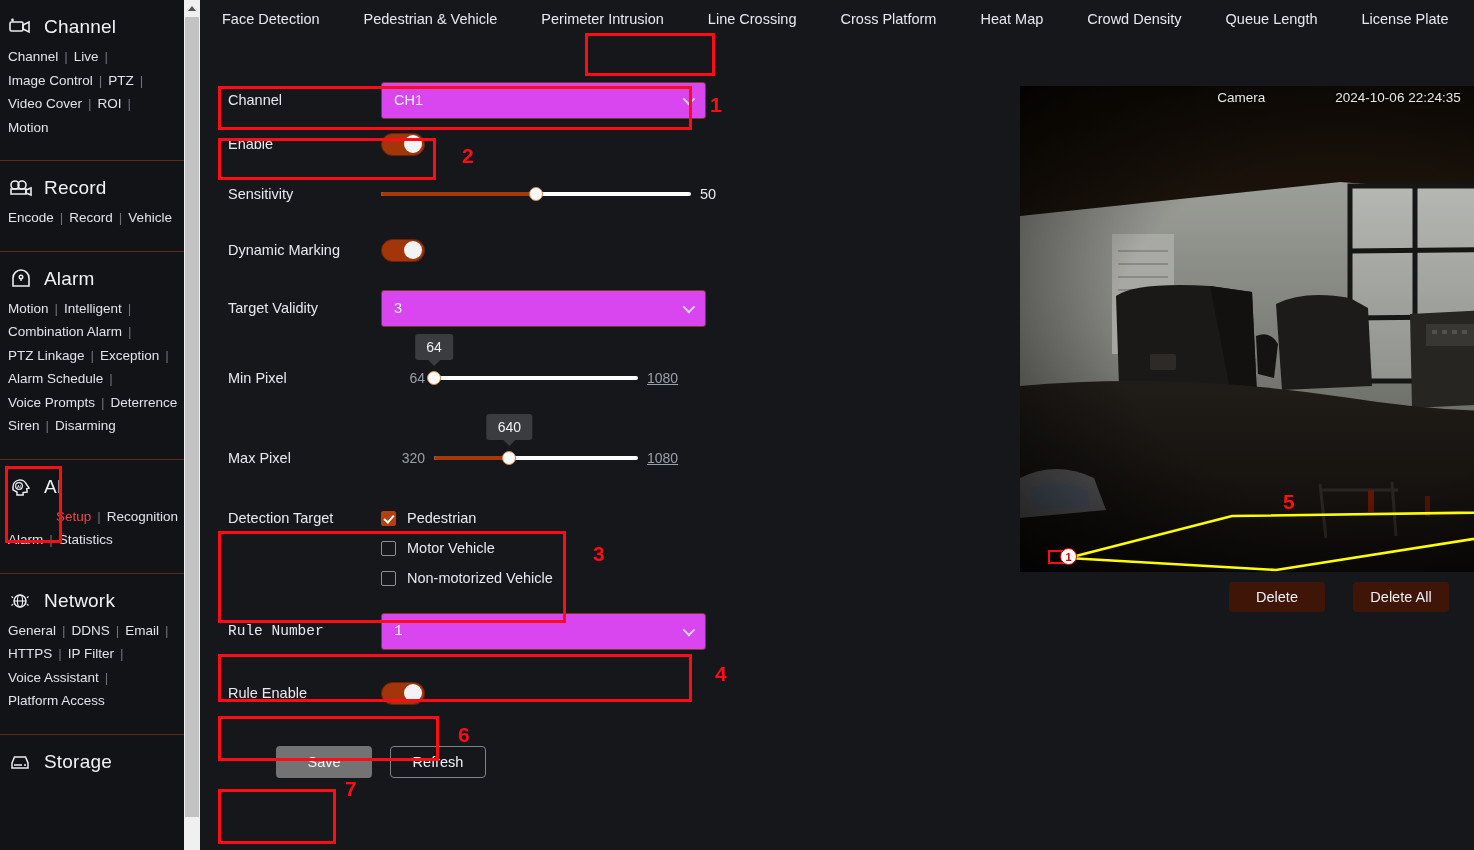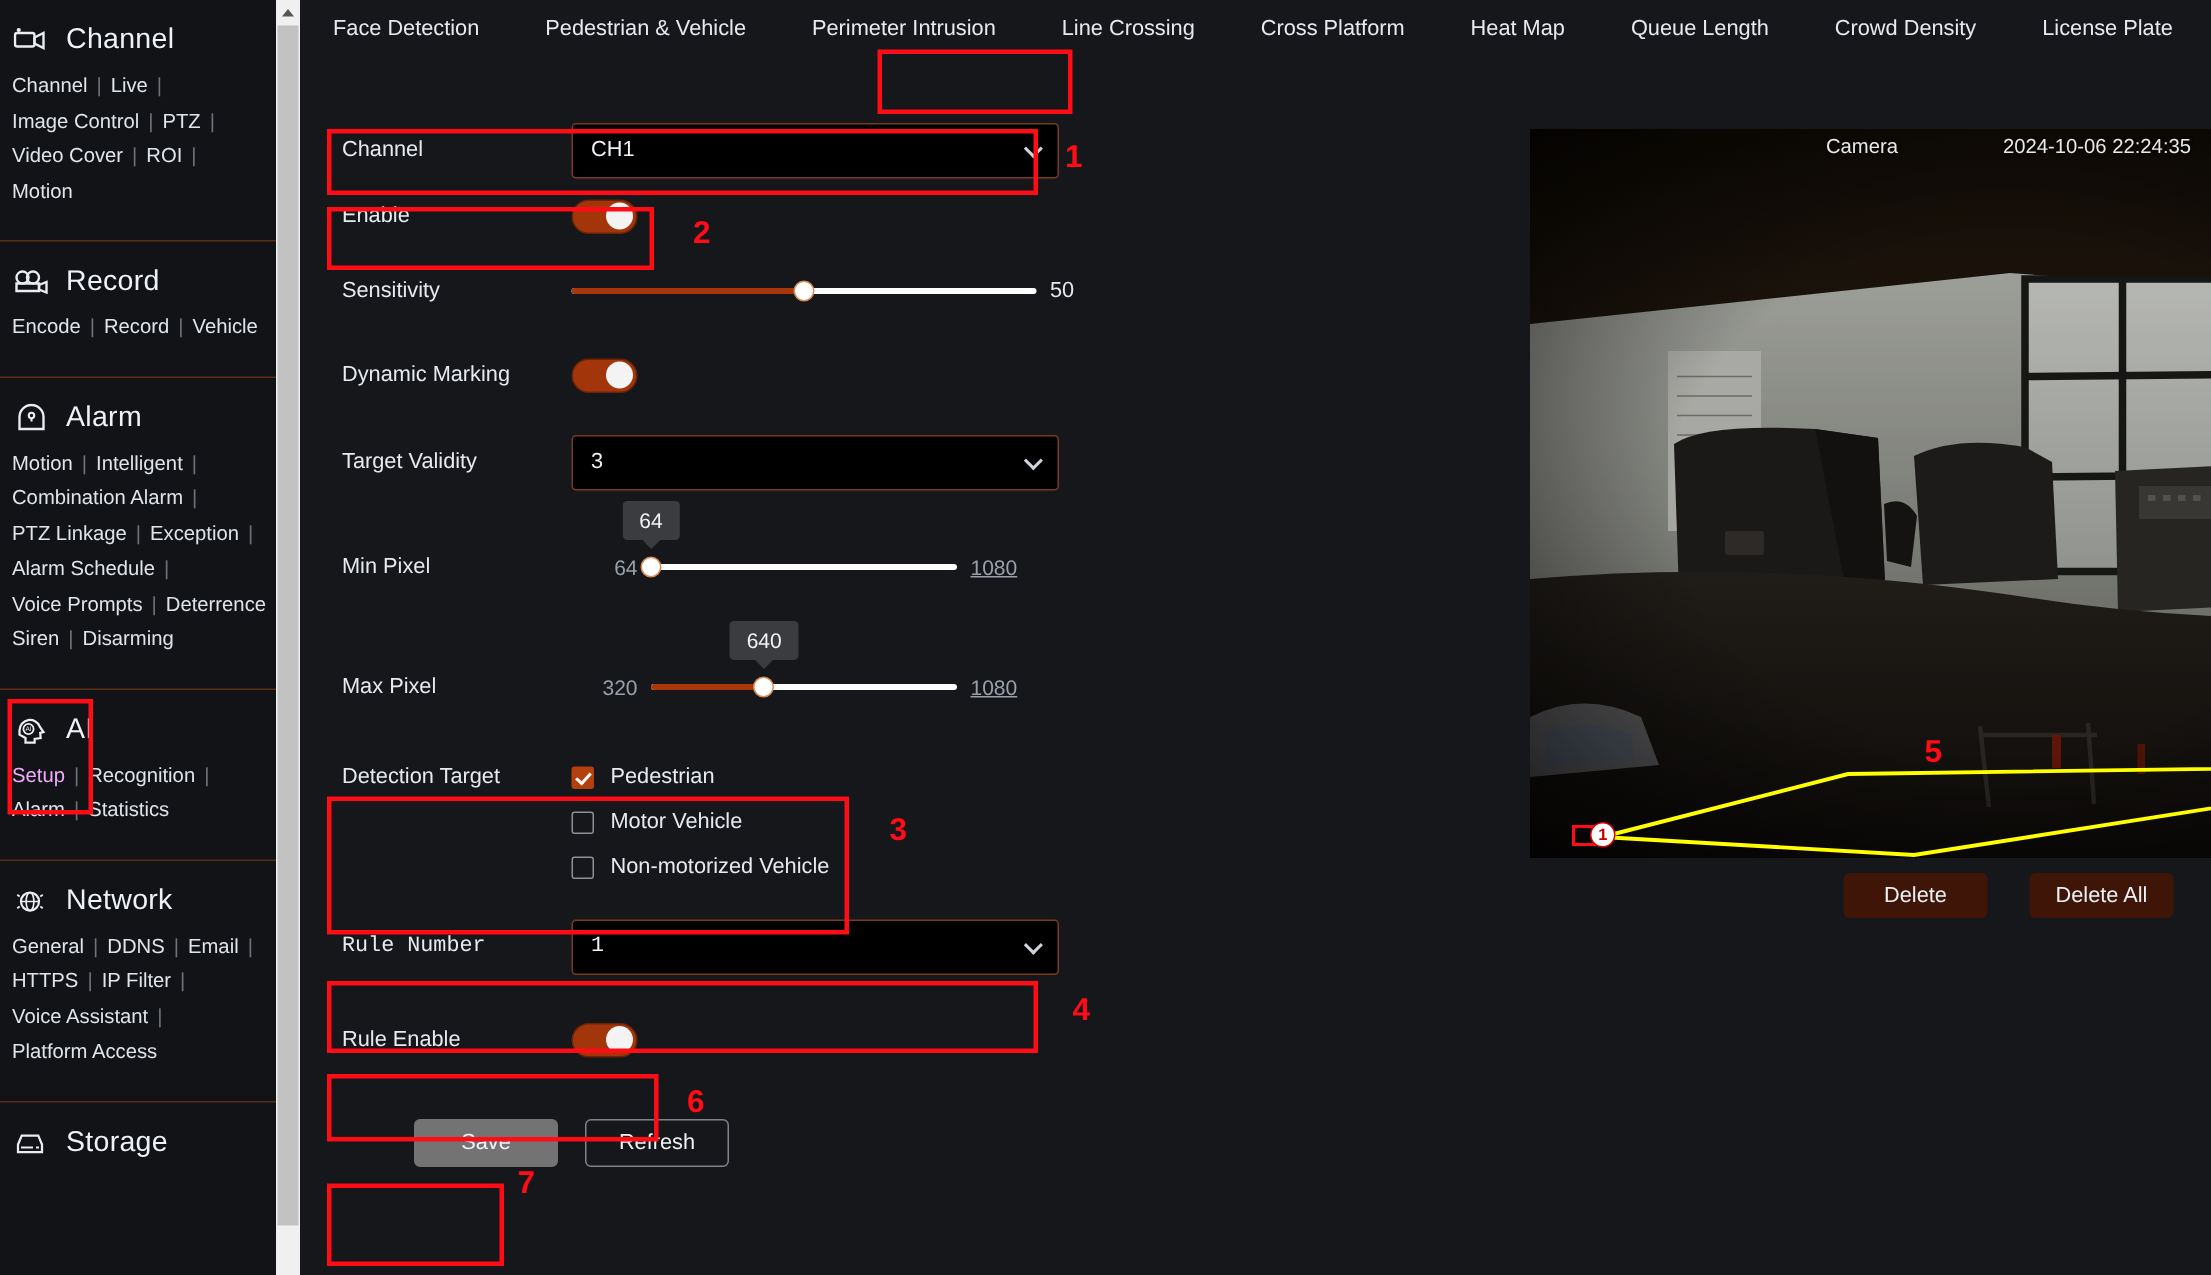--- a/index.html
+++ b/index.html
@@ -26,21 +26,21 @@
     display: flex; align-items: center; gap: 10px;
     padding: 14px 0 10px 8px;
   }
   .group-head .gicon { width: 26px; height: 26px; flex: 0 0 26px;
     display: flex; align-items: center; justify-content: center; }
   .group-head .gtitle { font-size: 19px; color: #eef1f5; letter-spacing: .2px; }
   .links { padding: 0 0 12px 8px; line-height: 1; }
   .linkrow { margin-bottom: 10px; font-size: 13.5px; white-space: nowrap; }
   .linkrow:last-child { margin-bottom: 14px; }
   .lk { color: #dfe3ea; cursor: pointer; }
-  .lk.active { color: #f0abfc; }
+  .lk.active { color: #ef4444; margin-left: 48px; }
   .sep { color: #6d7179; margin: 0 6px; }
 
   .ai-group { position: relative; }
   .ai-hl {
     position: absolute; border: 3px solid #ff0c17; pointer-events: none;
     left: 5px; top: 6px; width: 57px; height: 77px; z-index: 5;
   }
 
   
   .sb-track {
@@ -77,21 +77,21 @@
     left: 385px; top: 33px; width: 130px; height: 43px; z-index: 6;
   }
 
   
   .form { position: absolute; left: 16px; top: 78px; width: 560px; }
   .row { display: flex; align-items: center; position: relative; }
   .lbl { font-size: 14.5px; color: #e6eaf0; width: 165px; flex: 0 0 165px; padding-left: 12px; }
 
   .select {
     position: relative; flex: 1 1 auto; height: 37px;
-    background: #000000; border: 1px solid #7a3a20; border-radius: 3px;
+    background: #d946ef; border: 1px solid #7a3a20; border-radius: 3px;
     display: flex; align-items: center; padding: 0 12px;
     font-size: 14.5px; color: #eef1f5; cursor: pointer;
   }
   .chev {
     position: absolute; right: 13px; top: 50%; margin-top: -4px;
     width: 9px; height: 9px; border-right: 2px solid #cfd3da;
     border-bottom: 2px solid #cfd3da; transform: rotate(45deg) translateY(-2px);
   }
 
   .toggle {
@@ -348,22 +348,22 @@
   <div class="main">
 
     <div class="tabbar">
       <div class="tabrow">
         <div class="tab">Face Detection</div>
         <div class="tab">Pedestrian &amp; Vehicle</div>
         <div class="tab">Perimeter Intrusion</div>
         <div class="tab">Line Crossing</div>
         <div class="tab">Cross Platform</div>
         <div class="tab">Heat Map</div>
+        <div class="tab">Crowd Density</div>
         <div class="tab">Queue Length</div>
-        <div class="tab">Crowd Density</div>
         <div class="tab">License Plate</div>
 
       </div>
       <div class="tab-hl"></div>
     </div>
 
     <div class="form">
 
       <div class="row" style="height:44px;">
         <div class="lbl">Channel</div>

